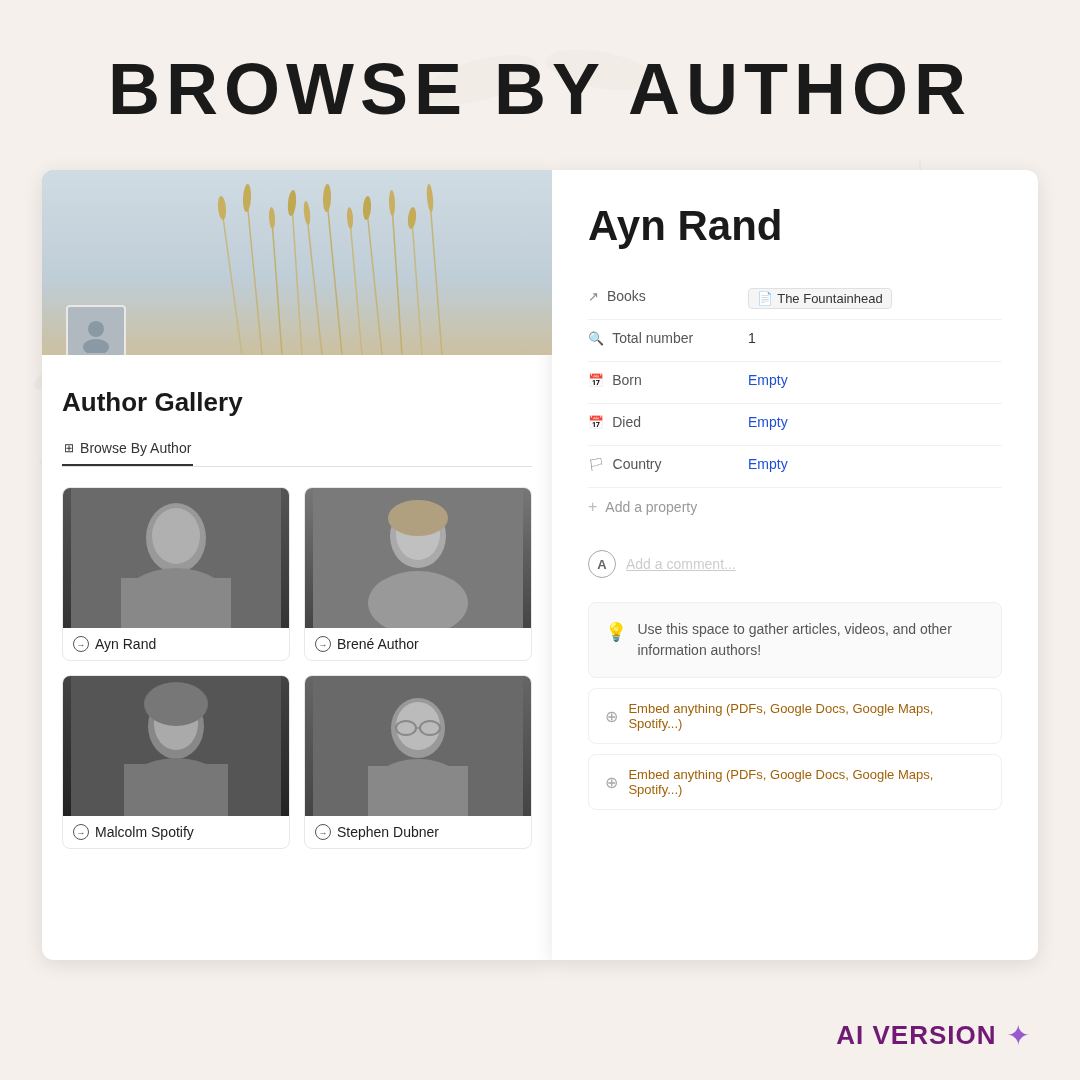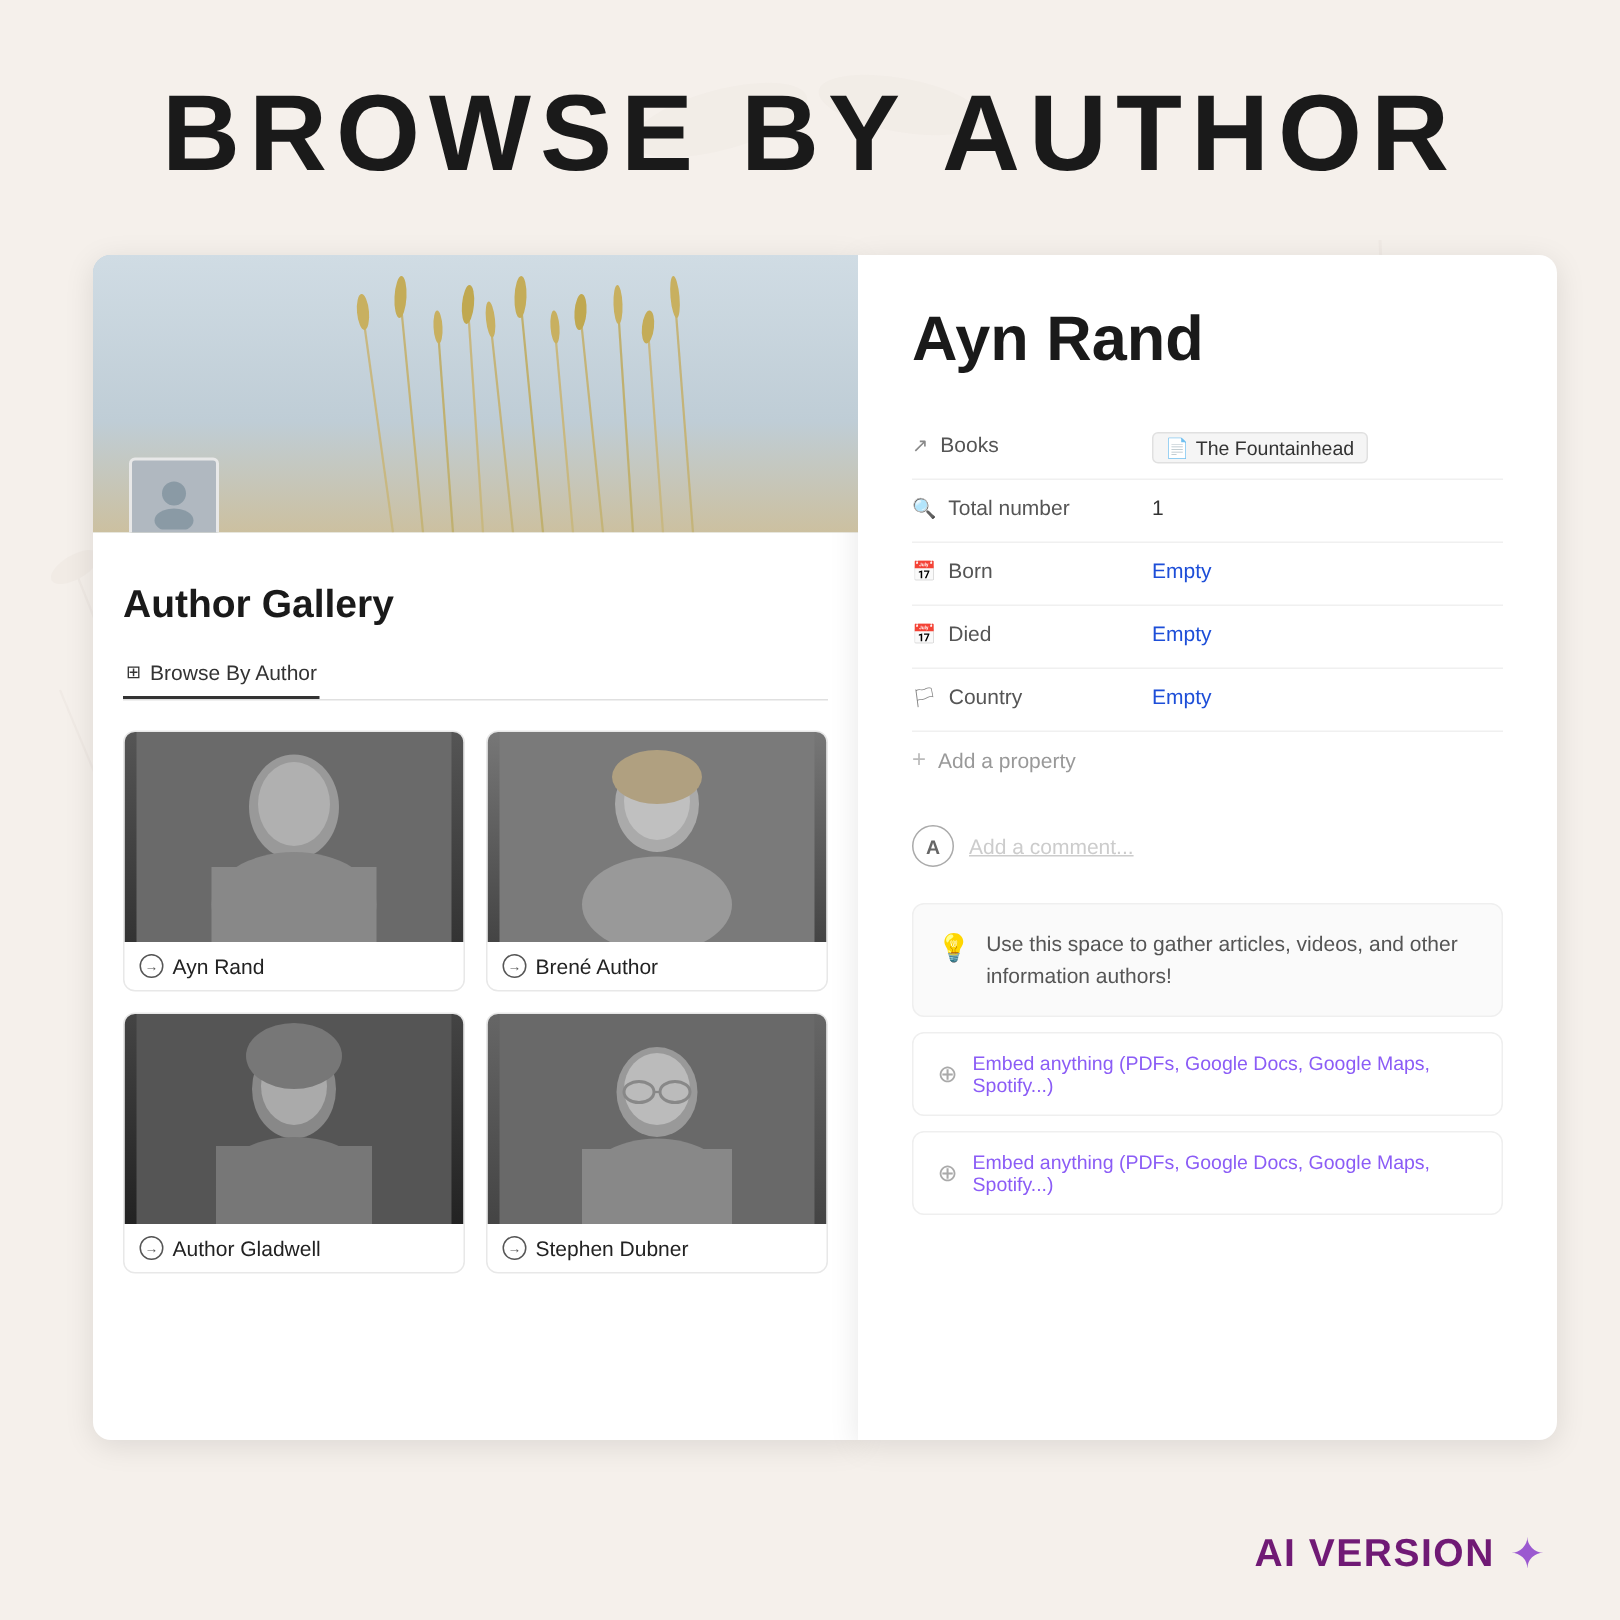--- a/index.html
+++ b/index.html
@@ -40,21 +40,20 @@
     }
 
     
     .left-panel {
       width: 510px;
       background: #ffffff;
       border-radius: 12px 0 0 12px;
       overflow: hidden;
       flex-shrink: 0;
       box-shadow: 0 4px 20px rgba(0,0,0,0.1);
-      margin-left: 20px;
     }
 
     .cover-image {
       width: 100%;
       height: 185px;
       background: linear-gradient(135deg, #c8d8e8 0%, #b8c8d4 40%, #d4c8a8 100%);
       position: relative;
       overflow: hidden;
     }
 
@@ -334,21 +333,21 @@
       cursor: pointer;
     }
 
     .embed-icon {
       font-size: 16px;
       color: #aaa;
     }
 
     .embed-text {
       font-size: 13px;
-      color: #8b5cf6;
+      color: #a16207;
     }
 
     
     .bottom-bar {
       position: absolute;
       bottom: 28px;
       right: 50px;
       display: flex;
       align-items: center;
       gap: 10px;
@@ -516,21 +515,21 @@
               <ellipse cx="105" cy="50" rx="28" ry="33" fill="#888"></ellipse>
               <ellipse cx="105" cy="48" rx="22" ry="26" fill="#aaa"></ellipse>
 
               <ellipse cx="105" cy="28" rx="32" ry="22" fill="#777"></ellipse>
               <ellipse cx="105" cy="115" rx="52" ry="33" fill="#777"></ellipse>
               <rect x="53" y="88" width="104" height="52" fill="#777"></rect>
             </svg>
           </div>
           <div class="author-name-row">
             <div class="arrow-icon"></div>
-            <span>Author Gladwell</span>
+            <span>Malcolm Spotify</span>
           </div>
         </div>
 
         <div class="author-card">
           <div class="author-photo-placeholder author-photo-stephen">
             <svg viewBox="0 0 210 140" style="width:100%;height:100%" xmlns="http://www.w3.org/2000/svg">
               <rect width="210" height="140" fill="#696969"></rect>
               <ellipse cx="105" cy="52" rx="27" ry="30" fill="#999"></ellipse>
               <ellipse cx="105" cy="50" rx="22" ry="24" fill="#bbb"></ellipse>
 

